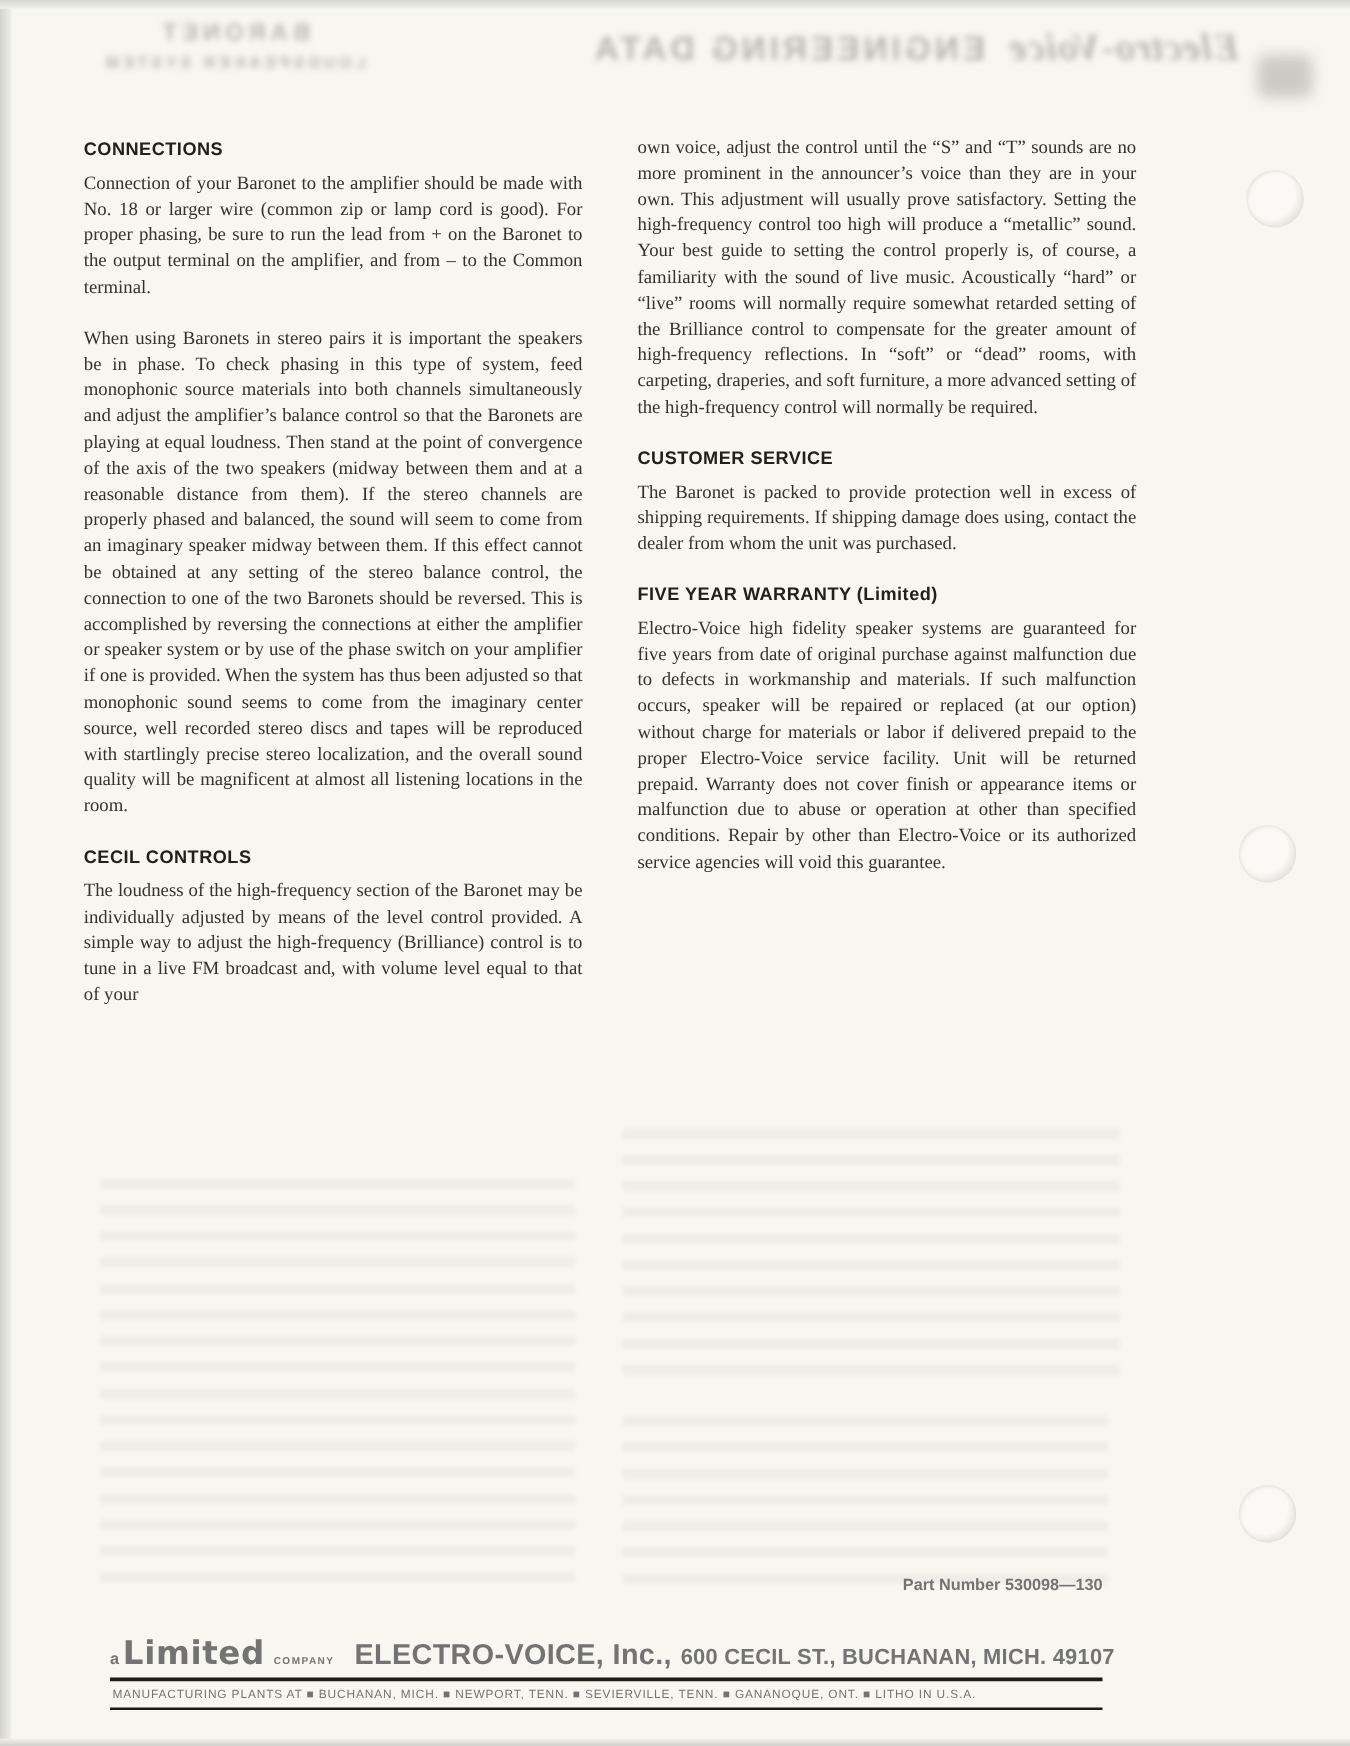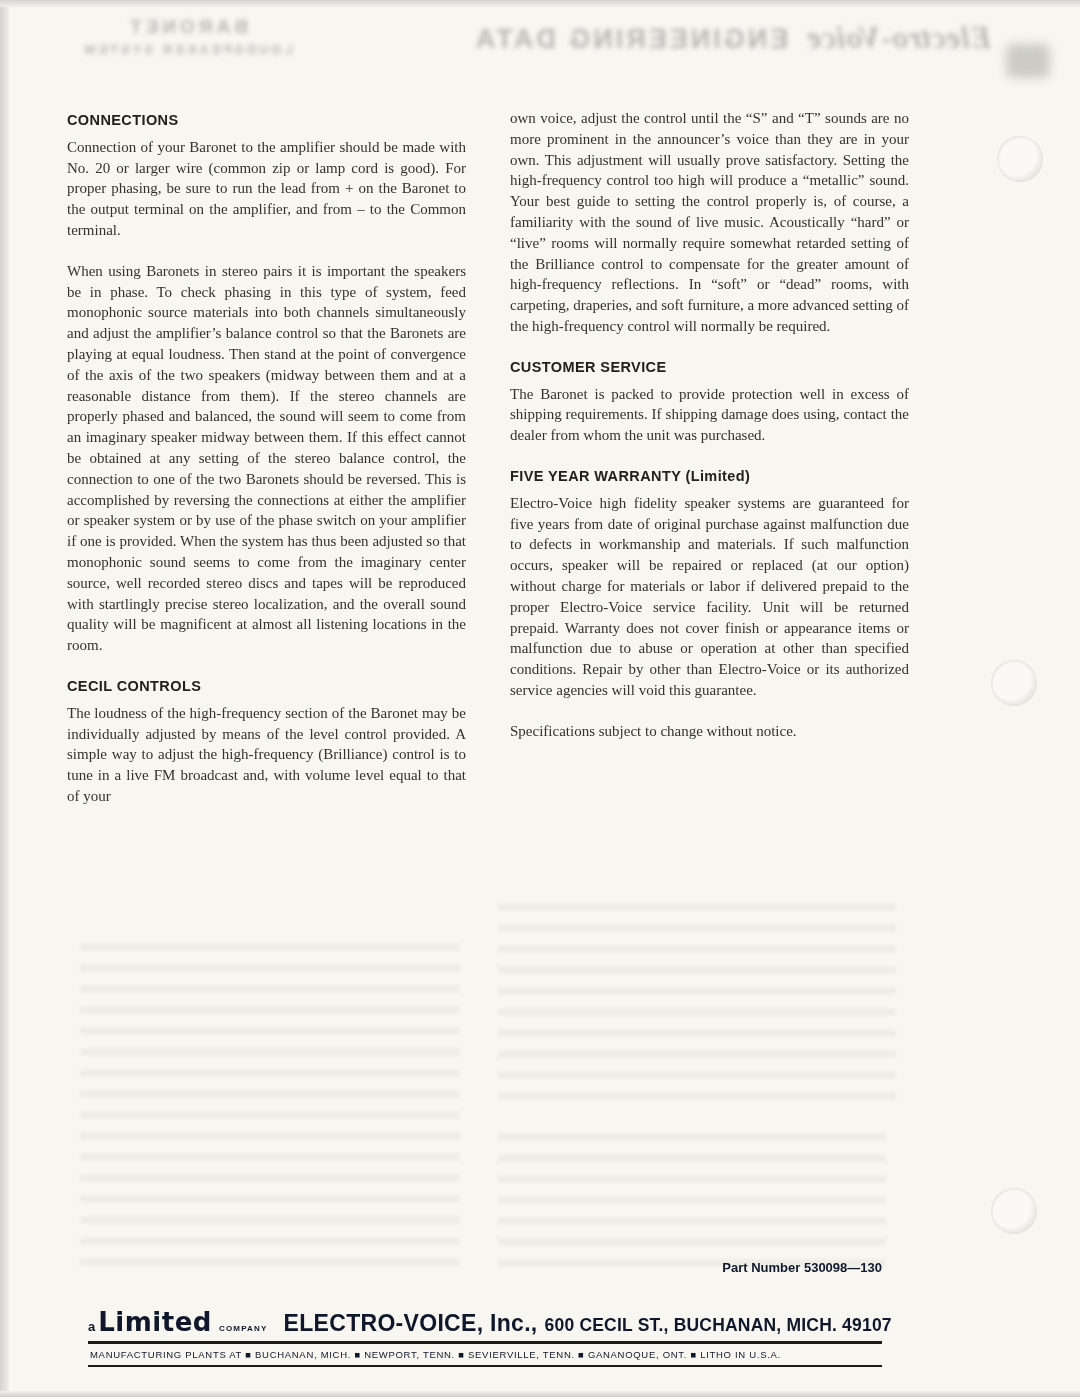--- a/index.html
+++ b/index.html
@@ -54,21 +54,21 @@
   .bleed { position:absolute; opacity:.07; filter:blur(1.6px);
            background:repeating-linear-gradient(to bottom,
              transparent 0 5px, #7c7c76 5px 13px, transparent 13px 21px);
            pointer-events:none; }
   .bleed-a { left:498px; top:898px;  width:398px; height:212px; }
   .bleed-b { left:80px;  top:938px;  width:380px; height:330px; }
   .bleed-c { left:498px; top:1128px; width:388px; height:140px; }
 
   
   .footer { position:absolute; left:88px; width:794px; top:1260px;
-            font-family:"Liberation Sans",sans-serif; color:#0f172a; }
+            font-family:"Liberation Sans",sans-serif; color:#737373; }
   .part-number { text-align:right; font-weight:bold; font-size:13px; margin-bottom:1px; }
   .logo-line { display:flex; align-items:baseline; white-space:nowrap; }
   .logo-a { font-weight:bold; font-size:13px; margin-right:3px; }
   .logo-gulton { font-family:"DejaVu Sans",sans-serif; font-weight:bold; font-size:26px;
                  letter-spacing:.5px; }
   .logo-company { font-weight:bold; font-size:8px; letter-spacing:1.2px; margin:0 16px 0 7px; }
   .ev-name { font-weight:bold; font-size:23px; letter-spacing:.3px; margin-right:7px;margin-top:34px; }
   .ev-address { font-weight:bold; font-size:17.5px; letter-spacing:.2px; }
   .rule  { height:2.5px; background:#1d1c17; margin-top:4px; }
   .plants { font-weight:normal; font-size:9.5px; letter-spacing:.7px; margin:5px 0 5px 2px; }
@@ -100,37 +100,36 @@
   <div class="hole hole-3"></div>
 
   <div class="bleed bleed-a"></div>
   <div class="bleed bleed-b"></div>
   <div class="bleed bleed-c"></div>
 
   <div class="content">
 
     <div class="col">
       <div class="sec">CONNECTIONS</div>
-      <p>Connection of your Baronet to the amplifier should be made with No. 20 or larger wire (common zip or lamp cord is good). For proper phasing, be sure to run the lead from + on the Baronet to the output terminal on the amplifier, and from – to the Common terminal.</p>
+      <p>Connection of your Baronet to the amplifier should be made with No. 18 or larger wire (common zip or lamp cord is good). For proper phasing, be sure to run the lead from + on the Baronet to the output terminal on the amplifier, and from – to the Common terminal.</p>
       <p>When using Baronets in stereo pairs it is important the speakers be in phase. To check phasing in this type of system, feed monophonic source materials into both channels simultaneously and adjust the amplifier’s balance control so that the Baronets are playing at equal loudness. Then stand at the point of convergence of the axis of the two speakers (midway between them and at a reasonable distance from them). If the stereo channels are properly phased and balanced, the sound will seem to come from an imaginary speaker midway between them. If this effect cannot be obtained at any setting of the stereo balance control, the connection to one of the two Baronets should be reversed. This is accomplished by reversing the connections at either the amplifier or speaker system or by use of the phase switch on your amplifier if one is provided. When the system has thus been adjusted so that monophonic sound seems to come from the imaginary center source, well recorded stereo discs and tapes will be reproduced with startlingly precise stereo localization, and the overall sound quality will be magnificent at almost all listening locations in the room.</p>
 
       <div class="sec">CECIL CONTROLS</div>
       <p>The loudness of the high-frequency section of the Baronet may be individually adjusted by means of the level control provided. A simple way to adjust the high-frequency (Brilliance) control is to tune in a live FM broadcast and, with volume level equal to that of your</p>
     </div>
 
     <div class="col">
       <p>own voice, adjust the control until the “S” and “T” sounds are no more prominent in the announcer’s voice than they are in your own. This adjustment will usually prove satisfactory. Setting the high-frequency control too high will produce a “metallic” sound. Your best guide to setting the control properly is, of course, a familiarity with the sound of live music. Acoustically “hard” or “live” rooms will normally require somewhat retarded setting of the Brilliance control to compensate for the greater amount of high-frequency reflections. In “soft” or “dead” rooms, with carpeting, draperies, and soft furniture, a more advanced setting of the high-frequency control will normally be required.</p>
 
       <div class="sec">CUSTOMER SERVICE</div>
       <p>The Baronet is packed to provide protection well in excess of shipping requirements. If shipping damage does using, contact the dealer from whom the unit was purchased.</p>
 
       <div class="sec">FIVE YEAR WARRANTY (Limited)</div>
       <p>Electro-Voice high fidelity speaker systems are guaranteed for five years from date of original purchase against malfunction due to defects in workmanship and materials. If such malfunction occurs, speaker will be repaired or replaced (at our option) without charge for materials or labor if delivered prepaid to the proper Electro-Voice service facility. Unit will be returned prepaid. Warranty does not cover finish or appearance items or malfunction due to abuse or operation at other than specified conditions. Repair by other than Electro-Voice or its authorized service agencies will void this guarantee.</p>
 
-      <p>Specifications subject to change without notice.</p>
     </div>
 
   </div>
 
   <div class="footer">
     <div class="part-number">Part Number 530098—130</div>
 
     <div class="logo-line">
       <span class="logo-a">a</span>
       <span class="logo-gulton">Limited</span>

